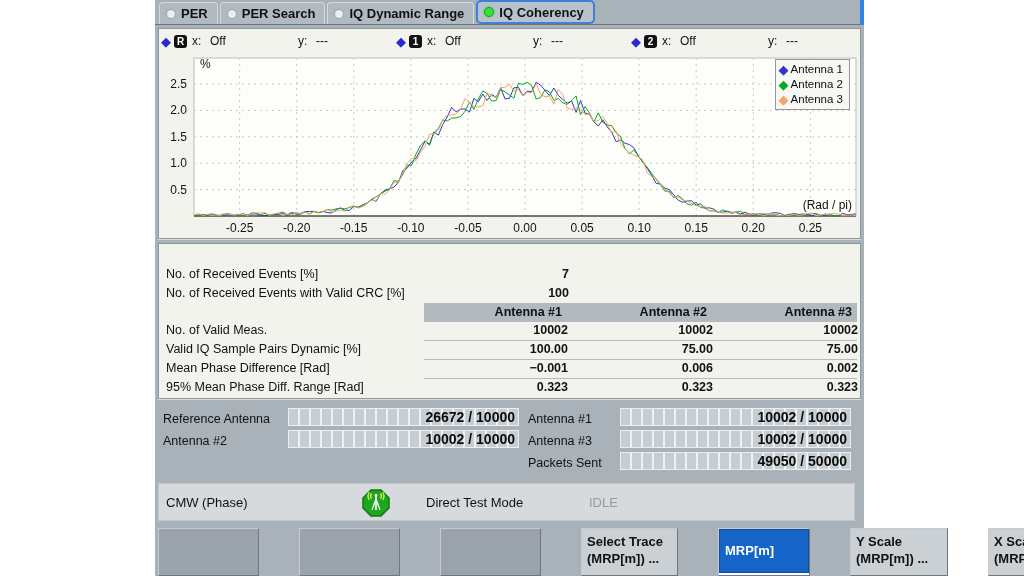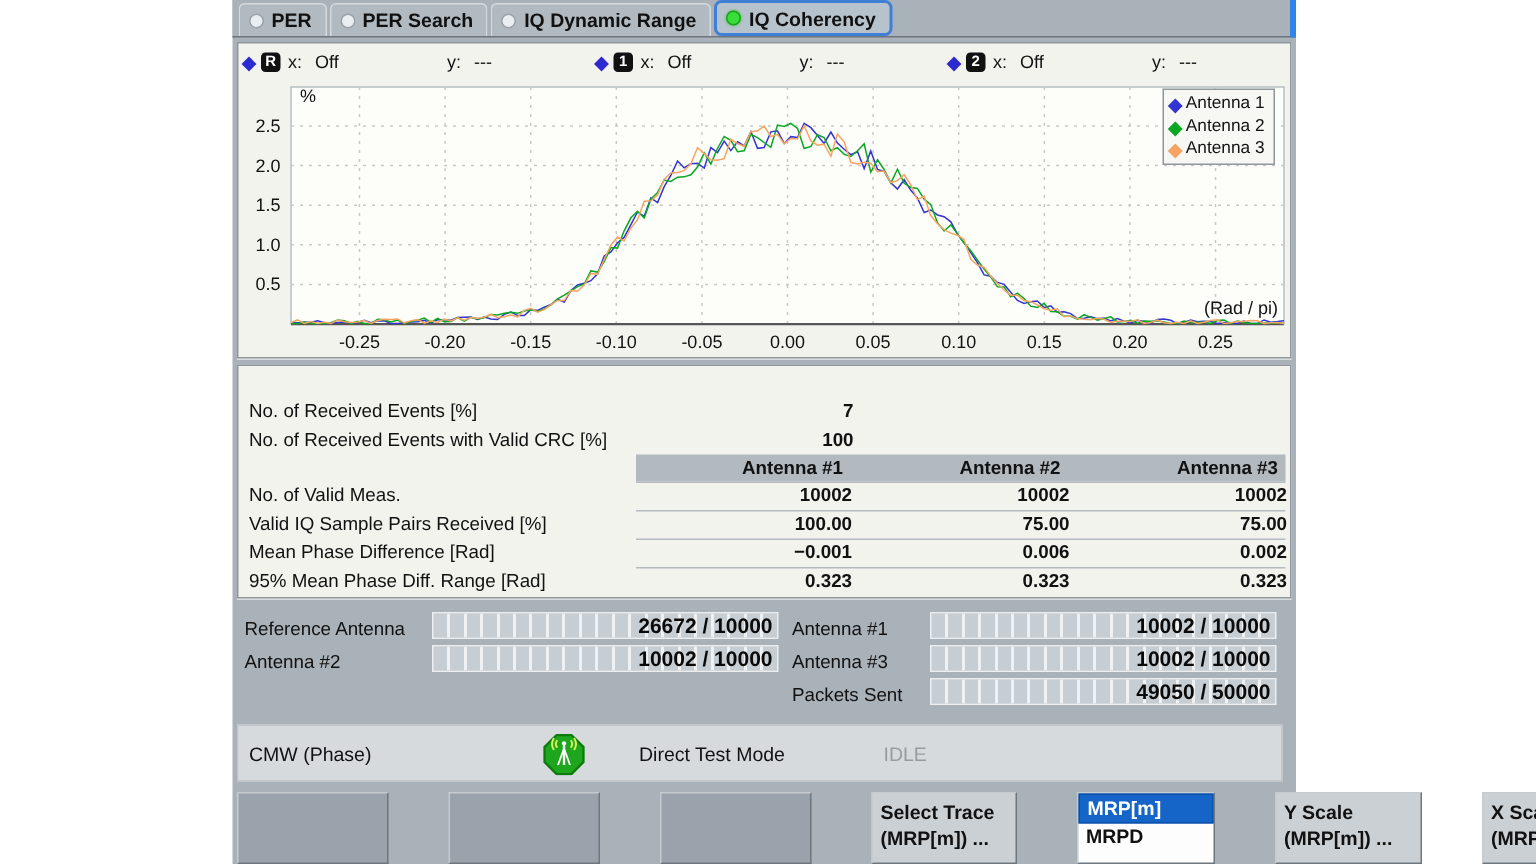--- a/index.html
+++ b/index.html
@@ -75,21 +75,21 @@
 
   
   .softkeys { position:absolute; left:3px; top:528px; height:48px; display:flex;gap:40px; }
   .sk { height:48px; border:1px solid; border-color:#c6cbcf #6f777e #6f777e #c6cbcf; }
   .sk-empty { width:101px; background:#9aa3ab; }
   .sk-btn { background:#cbd0d4; font-weight:bold; font-size:13px; padding:4px 5px; line-height:17px; }
   .sk-select { width:97px; }
   .sk-yscale { width:98px; }
   .sk-xscale { width:107px; }
   .sk-dropdown { width:92px; background:#fdfdfd; font-weight:bold; font-size:13px; padding:0; }
-  .sk-opt { padding:0 5px; line-height:18px; }
+  .sk-opt { padding:12px 5px; line-height:18px; }
   .sk-opt.selected { background:#1565c8; color:#fff; border:1px solid #0b4fa8; }
 
   svg text { font-family:"Liberation Sans", sans-serif; }
 </style>
 </head>
 <body>
 
 <div class="app">
 
   <div class="tabbar">
@@ -220,21 +220,21 @@
 
     <div class="ant-row" style="top:77px">
       <span class="ant-line"></span>
       <span class="ant-label">No. of Valid Meas.</span>
       <span class="ant-col ant-val c1" style="right:292px">10002</span>
       <span class="ant-col ant-val c2" style="right:147px">10002</span>
       <span class="ant-col ant-val c3" style="right:2px">10002</span>
     </div>
     <div class="ant-row" style="top:96px">
       <span class="ant-line"></span>
-      <span class="ant-label">Valid IQ Sample Pairs Received [%]</span>
+      <span class="ant-label">Valid IQ Sample Pairs Dynamic [%]</span>
       <span class="ant-col ant-val c1" style="right:292px">100.00</span>
       <span class="ant-col ant-val c2" style="right:147px">75.00</span>
       <span class="ant-col ant-val c3" style="right:2px">75.00</span>
     </div>
     <div class="ant-row" style="top:115px">
       <span class="ant-line"></span>
       <span class="ant-label">Mean Phase Difference [Rad]</span>
       <span class="ant-col ant-val c1" style="right:292px">−0.001</span>
       <span class="ant-col ant-val c2" style="right:147px">0.006</span>
       <span class="ant-col ant-val c3" style="right:2px">0.002</span>

